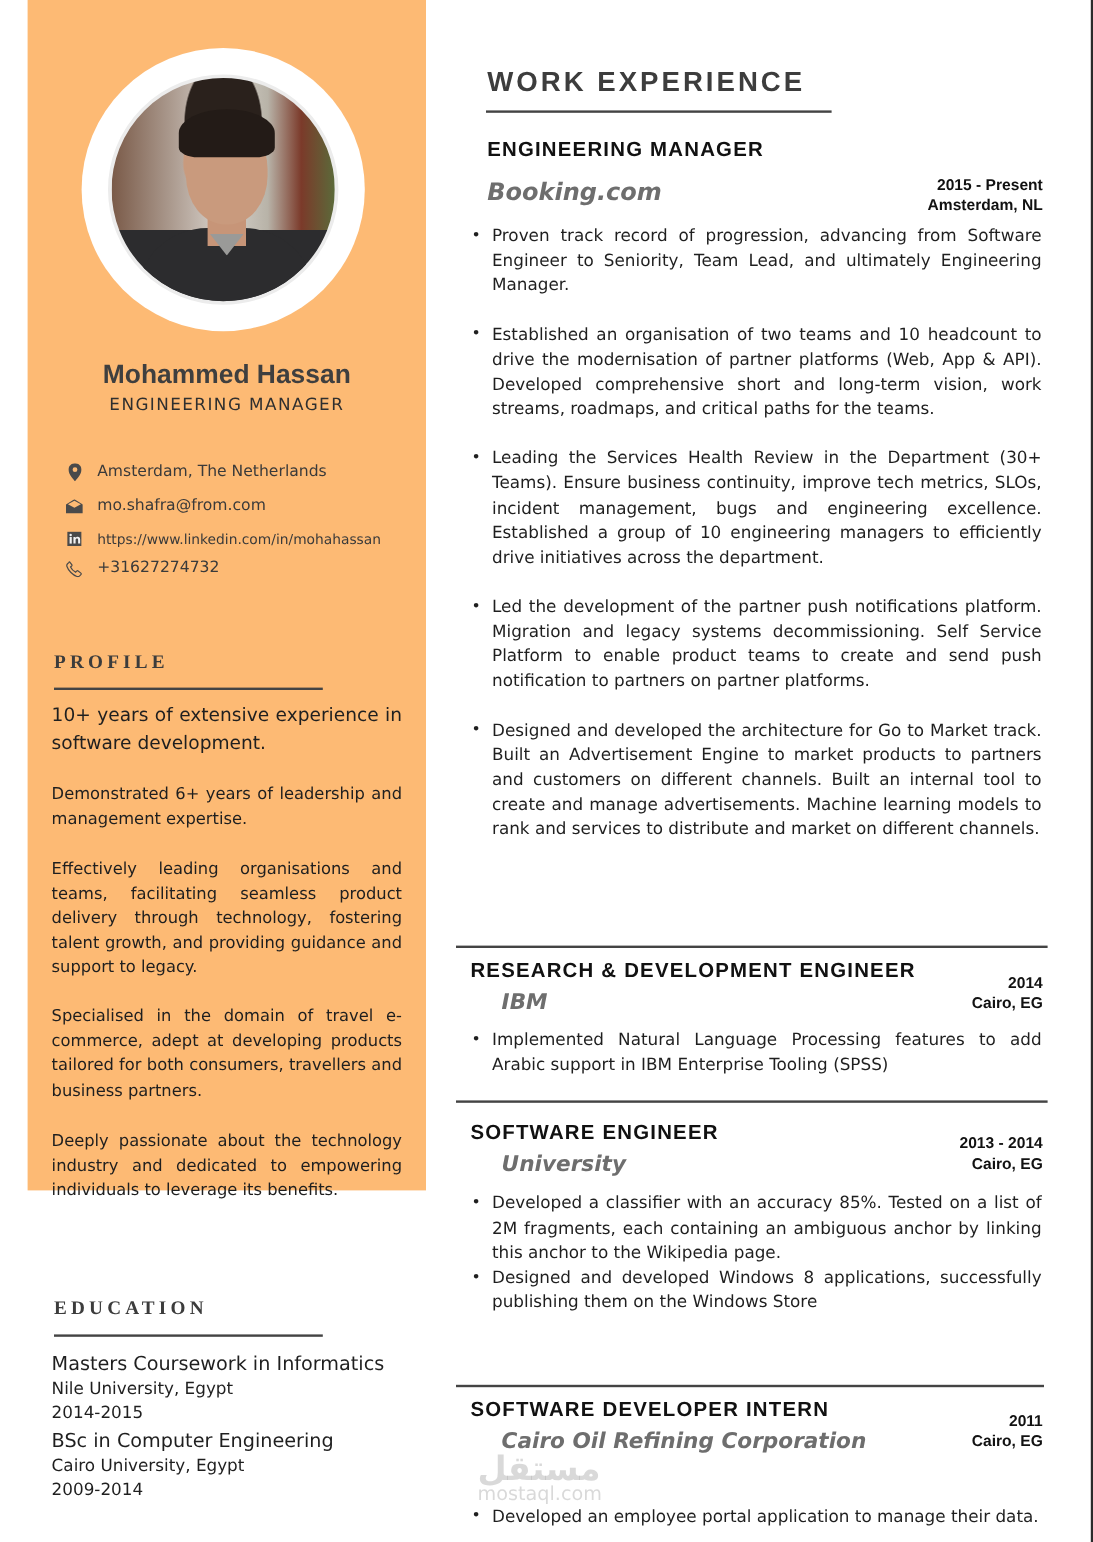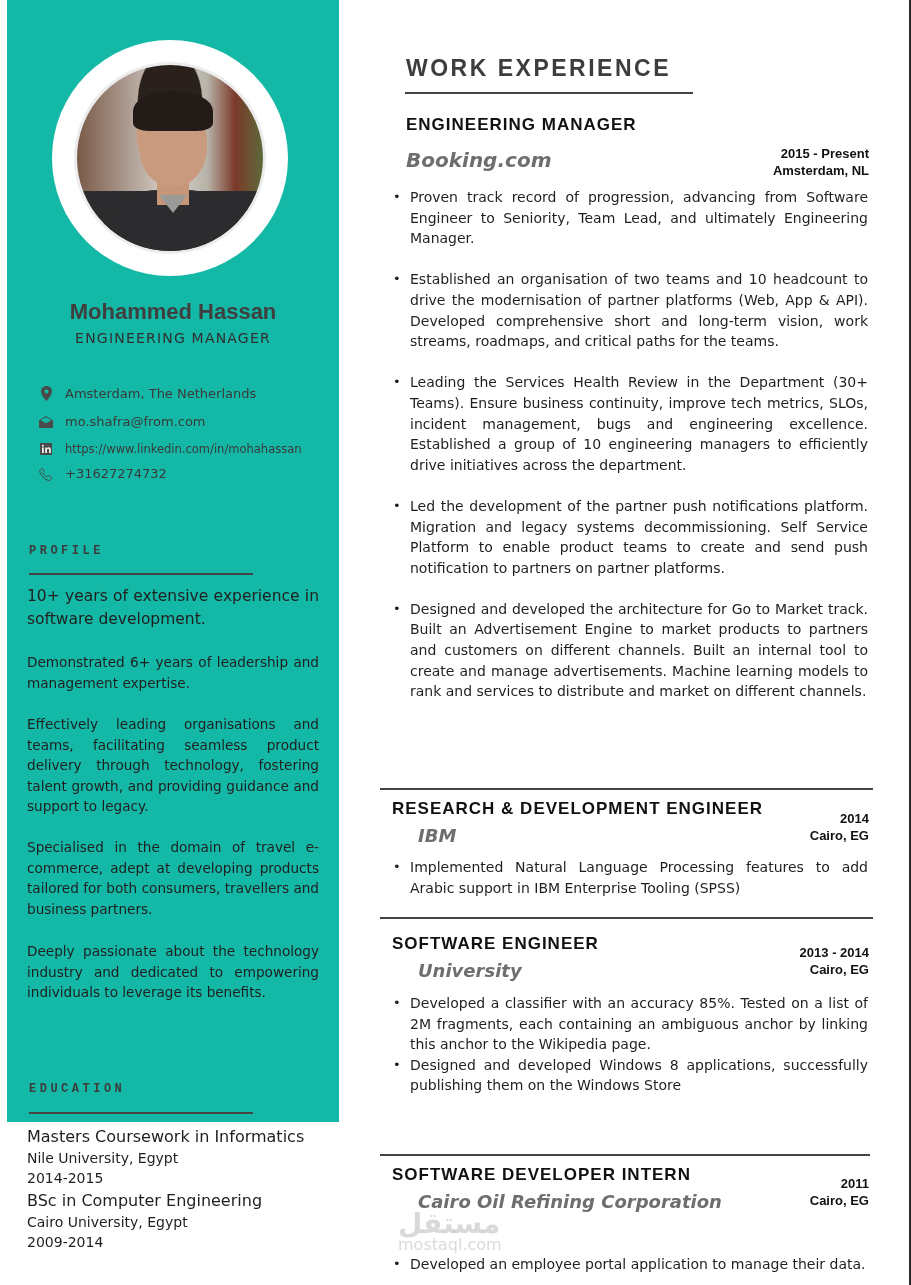--- a/index.html
+++ b/index.html
@@ -2,21 +2,21 @@
 <html><head>
 <meta charset="utf-8">
 <style>
   * { box-sizing: border-box; margin: 0; padding: 0; }
   html, body { width: 911px; height: 1285px; background: #ffffff; overflow: hidden; }
   body { position: relative; font-family: "DejaVu Sans", sans-serif; color: #222; }
 
   .right-edge { position: absolute; right: 0; top: 0; width: 2px; height: 100%; background: #2b2b2b; }
 
   
-  .sidebar { position: absolute; left: 7px; top: 0; width: 332px; height: 1122px; background: #14b8a6; }
+  .sidebar { position: absolute; left: 23px; top: 0; width: 332px; height: 992px; background: #fdba74; }
   .photo-ring { position: absolute; left: 45px; top: 40px; width: 236px; height: 236px; border-radius: 50%; background: #ffffff; }
   .photo { position: absolute; left: 22px; top: 22px; width: 192px; height: 192px; border-radius: 50%;
            border: 3px solid #ececec; overflow: hidden;
            background: radial-gradient(circle at 50% 38%, #c99a7d 0 22%, transparent 23%),
                        radial-gradient(ellipse at 50% 20%, #2a211c 0 24%, transparent 25%),
                        linear-gradient(to bottom, transparent 68%, #2c2c2e 68%),
                        linear-gradient(90deg, #7a5a48 0%, #a8968a 25%, #d9d4ce 50%, #b8b3a8 70%, #7b3a2a 85%, #5b6a3a 100%); }
   .photo .shoulders { position: absolute; left: 20px; top: 125px; width: 150px; height: 80px; border-radius: 60px 60px 0 0; background: #2c2c2e; }
   .photo .neck { position: absolute; left: 80px; top: 110px; width: 32px; height: 30px; background: #c79578; }
   .photo .tee { position: absolute; left: 82px; top: 130px; width: 28px; height: 18px; background: #9a9a98; clip-path: polygon(0 0,100% 0,50% 100%); }
@@ -24,21 +24,21 @@
   .photo .hair { position: absolute; left: 56px; top: 26px; width: 80px; height: 40px; border-radius: 50% 50% 20% 20%; background: #231b17; }
 
   .name { position: absolute; left: 0; width: 332px; top: 299px; text-align: center; font-family: "Liberation Sans", sans-serif; font-weight: bold; font-size: 22px; color: #3f3f3f; }
   .role { position: absolute; left: 0; width: 332px; top: 330px; text-align: center; font-size: 14px; letter-spacing: 1.2px; color: #2f2f2f; }
 
   .contact { position: absolute; left: 32px; display: flex; align-items: center; color: #3a3a3a; }
   .contact .ic { width: 14px; height: 14px; margin-right: 12px; display: inline-flex; align-items: center; justify-content: center; }
   .contact .txt { font-size: 13px; }
   .contact .txt.small { font-size: 11.5px; }
 
-  .section-h { position: absolute; left: 22px; font-family: Liberation Mono, monospace; font-weight: bold; font-size: 12px; letter-spacing: 3.5px; color: #3c3c3c; text-align: center; }
+  .section-h { position: absolute; left: 22px; font-family: Liberation Serif, serif; font-weight: bold; font-size: 16px; letter-spacing: 3.5px; color: #3c3c3c; text-align: center; }
   .section-rule { position: absolute; left: 22px; width: 224px; height: 1.5px; background: #444; }
 
   .profile-lead { position: absolute; left: 20px; width: 292px; top: 585px; font-size: 15.5px; line-height: 23px; color: #1f1f1f; text-align: justify; }
   .profile-p { position: absolute; left: 20px; width: 292px; font-size: 13.6px; line-height: 20.6px; color: #1f1f1f; text-align: justify; }
 
   .edu { position: absolute; left: 20px; width: 298px; }
   .edu .deg { font-size: 16px; color: #1f1f1f; line-height: 22px; }
   .edu .row { display: flex; justify-content: space-between; font-size: 14px; color: #1f1f1f; line-height: 20px; flex-direction: column; }
 
   

